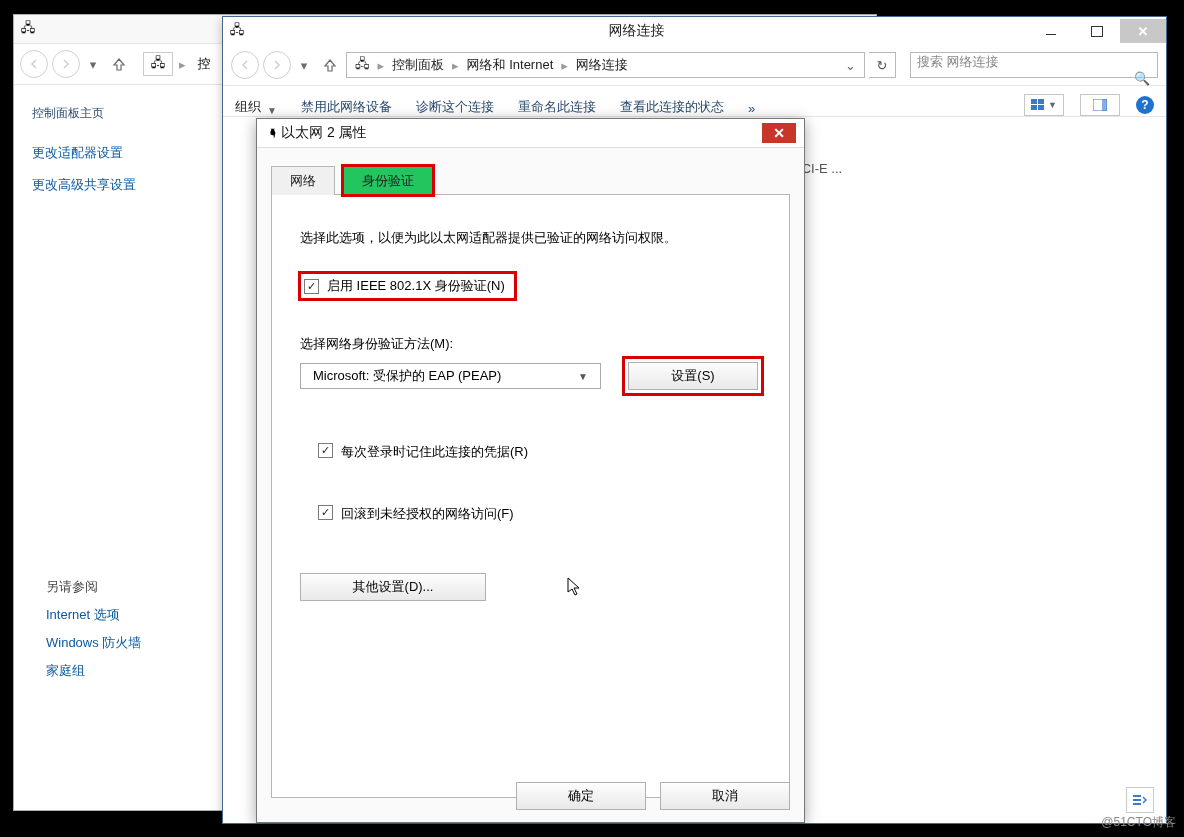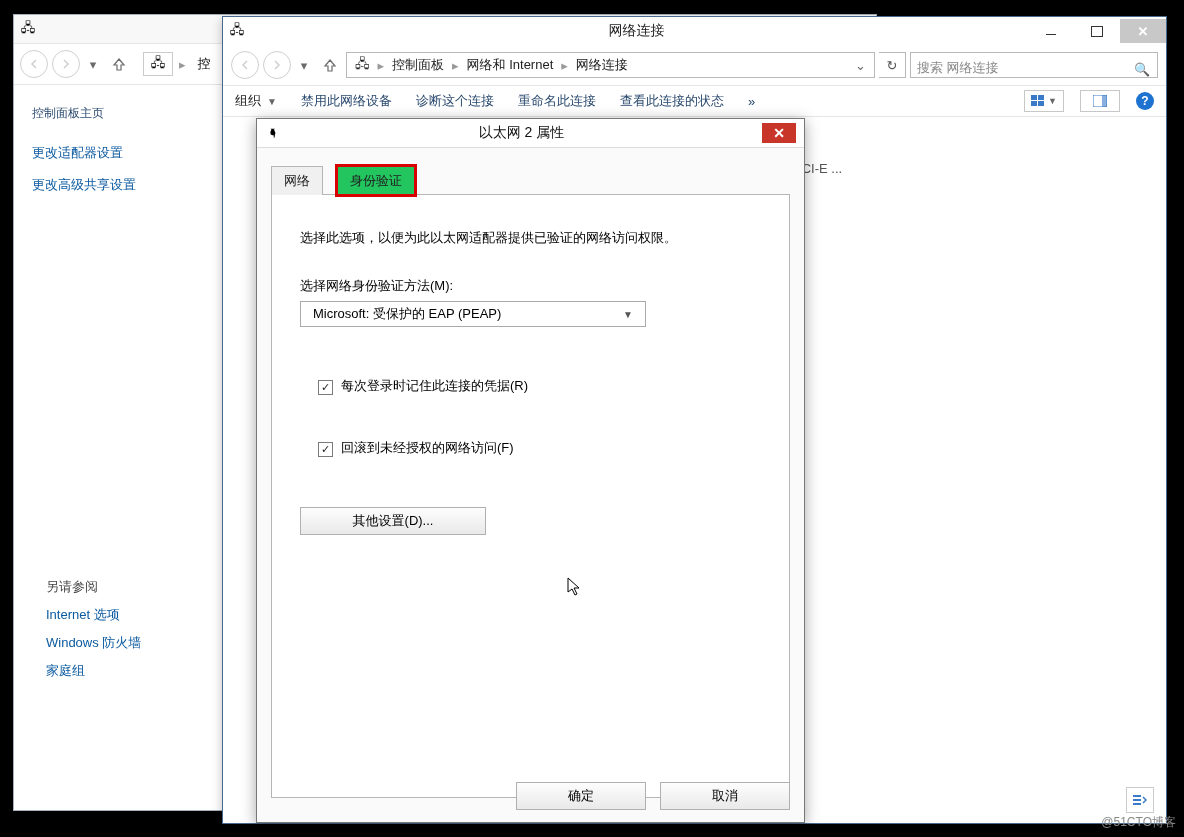--- a/index.html
+++ b/index.html
@@ -32,46 +32,46 @@
 .wf-btn { width:46px; height:24px; display:flex; align-items:center; justify-content:center; color:#333; }
 .wf-btn.min::before { content:""; width:10px; height:1px; background:#333; margin-top:6px; }
 .wf-btn.max::before { content:""; width:10px; height:9px; border:1px solid #333; }
 .wf-btn.close { background:#c8c8c8; color:#fff; font-weight:bold; }
 .wf-addr { height:40px; display:flex; align-items:center; padding:0 8px; gap:4px; }
 .addrbar { flex:1; height:24px; border:1px solid #b9b9b9; display:flex; align-items:center; padding:0 2px; }
 .addr-seg { padding:0 6px; color:#222; }
 .addr-sep { color:#999; padding:0 2px; }
 .addr-dd { margin-left:auto; color:#666; padding:0 6px; }
 .refresh { width:26px; height:24px; border:1px solid #b9b9b9; border-left:none; display:flex; align-items:center; justify-content:center; color:#555; }
-.search { width:234px; height:24px; border:1px solid #b9b9b9; display:flex; align-items:flex-end; padding:0 6px; color:#888; }
+.search { width:234px; height:24px; border:1px solid #b9b9b9; margin-left:10px; display:flex; align-items:flex-start; padding:0 6px; color:#888;flex-direction:column; }
 .search .mag { margin-left:auto; color:#555; }
-.wf-toolbar { height:30px; border-top:1px solid #e5e5e5; border-bottom:1px solid #e5e5e5; display:flex; align-items:center; padding:0 12px; gap:24px; color:#2b4a6f; font-size:13px; }
+.wf-toolbar { height:30px; border-top:1px solid #e5e5e5; border-bottom:1px solid #e5e5e5; display:flex; align-items:flex-end; padding:0 12px; gap:24px; color:#2b4a6f; font-size:13px; }
 .wf-toolbar .org { color:#222; }
 .wf-toolbar .dd { color:#666; font-size:10px; margin-left:-18px; }
 .wf-toolbar .right { margin-left:auto; display:flex; align-items:center; gap:16px; }
 .viewbtn { width:38px; height:20px; border:1px solid #c7c7c7; display:flex; align-items:center; justify-content:center; position:relative; }
 .viewbtn .vdd { font-size:9px; color:#666; margin-left:3px; }
 .helpbtn { width:18px; height:18px; border-radius:50%; background:#1f73d0; color:#fff; font-weight:bold; display:flex; align-items:center; justify-content:center; font-size:12px; }
 .wf-body { position:relative; padding:12px 16px; }
 .pcie { position:absolute; left:570px; top:44px; color:#555; }
 .om-btn { position:absolute; right:12px; bottom:10px; width:26px; height:24px; border:1px solid #ccc; display:flex; align-items:center; justify-content:center; }
 
 
 .dlg { position:absolute; left:256px; top:118px; width:547px; height:703px; background:#fafafa; border:1px solid #777; box-shadow:0 3px 14px rgba(0,0,0,.35); }
 .dlg-titlebar { height:28px; display:flex; align-items:center; padding:0 8px; border-bottom:1px solid #ddd; background:#fff; }
-.dlg-title { flex:1; text-align:center; color:#111; font-size:14px; }
+.dlg-title { flex:1; text-align:left; color:#111; font-size:14px; }
 .dlg-close { width:34px; height:20px; background:#c73629; color:#fff; display:flex; align-items:center; justify-content:center; font-weight:bold; font-size:14px; }
 .tabs-host { position:absolute; left:14px; top:46px; right:14px; bottom:56px; }
 .tabstrip { display:flex; position:relative; top:1px; }
-.tab { border:1px solid #b6b6b6; border-bottom:none; padding:5px 12px; background:#f0f0f0; margin-right:14px; color:#222; }
+.tab { border:1px solid #b6b6b6; border-bottom:none; padding:5px 18px; background:#f0f0f0; margin-right:8px; color:#222; }
 .tab.front { background:#22c55e; }
 .redbox { outline:3px solid #d90000; outline-offset:-1px; }
 .tabpanel { border:1px solid #b6b6b6; background:#fff; height:604px; padding:34px 28px 20px; box-sizing:border-box; }
 .sel-label { margin-bottom:20px; }
-.cb-row { display:flex; align-items:flex-end; gap:8px; margin:6px 0;padding-left:18px; }
+.cb-row { display:flex; align-items:flex-start; gap:8px; margin:6px 0;padding-left:18px; }
 .cb { width:13px; height:13px; border:1px solid #7a7a7a; display:flex; align-items:center; justify-content:center; font-size:11px; color:#222; background:#fff; }
 .cb.checked::before { content:"✓"; }
 .enable-wrap { display:inline-flex; align-items:center; padding:4px 10px 4px 4px; }
 .method-lbl { margin-top:30px; margin-bottom:6px; }
 .method-row { display:flex; align-items:center; gap:24px; }
 .combo { width:320px; height:24px; border:1px solid #aaa; background:#fff; display:flex; align-items:center; padding:0 12px; }
 .combo .cdd { margin-left:auto; color:#555; font-size:10px; }
 .win-btn { min-width:104px; height:26px; border:1px solid #b0b0b0; background:linear-gradient(#fdfdfd,#e9e9e9); display:inline-flex; align-items:center; justify-content:center; padding:0 12px; }
 .btn-settings-wrap { display:inline-block; outline:3px solid #d90000; padding:3px; }
 .remember { margin-top:50px; }
@@ -218,27 +218,34 @@
   </div>
 
   <div class="tabs-host">
     <div class="tabstrip">
       <div class="tab">网络</div>
       <div class="tab front redbox">身份验证</div>
     </div>
     <div class="tabpanel">
       <div class="sel-label">选择此选项，以便为此以太网适配器提供已验证的网络访问权限。</div>
 
+      <span class="enable-wrap redbox cb-row">
+        <span class="cb checked"></span>
+        <span>启用 IEEE 802.1X 身份验证(N)</span>
+      </span>
 
       <div class="method-lbl">选择网络身份验证方法(M):</div>
       <div class="method-row">
         <div class="combo">
           <span>Microsoft: 受保护的 EAP (PEAP)</span>
           <span class="cdd">▼</span>
         </div>
+        <span class="btn-settings-wrap">
+          <span class="win-btn">设置(S)</span>
+        </span>
       </div>
 
       <div class="cb-row remember">
         <span class="cb checked"></span>
         <span>每次登录时记住此连接的凭据(R)</span>
       </div>
 
       <div class="cb-row fallback">
         <span class="cb checked"></span>
         <span>回滚到未经授权的网络访问(F)</span>

